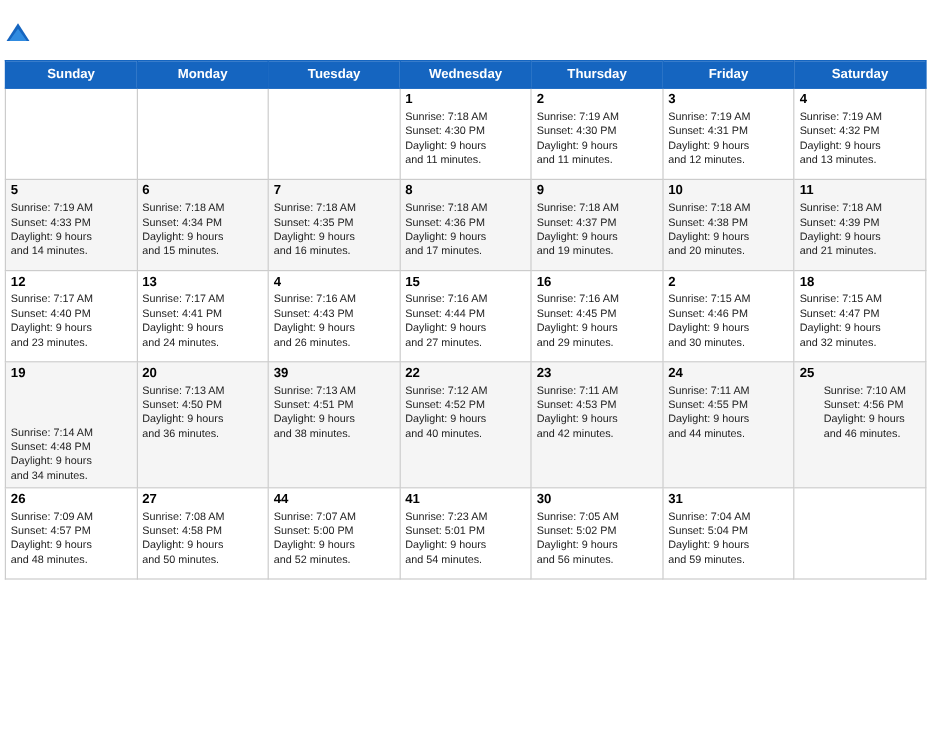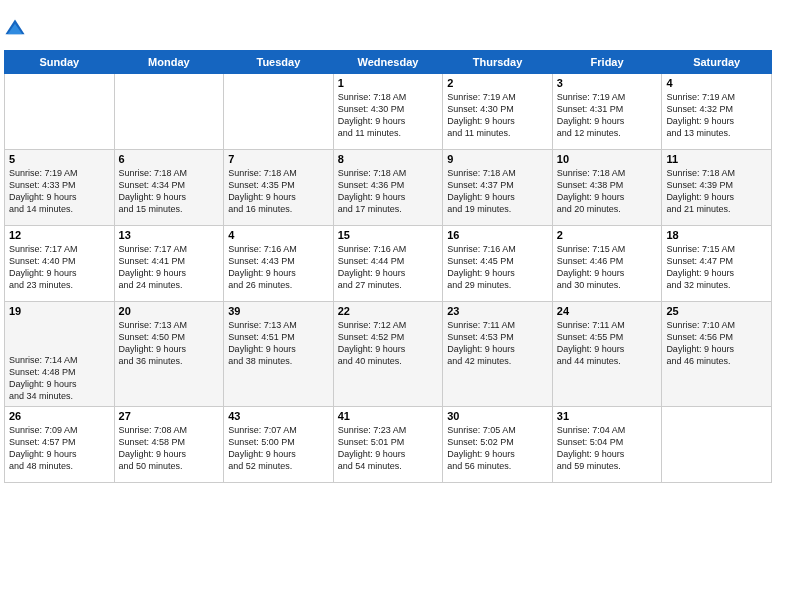--- a/index.html
+++ b/index.html
@@ -298,21 +298,21 @@
           </td>
           <td>
             <span class="day-num">24</span>
             <div class="day-info" style="white-space: pre-line;">Sunrise: 7:11 AM
 Sunset: 4:55 PM
 Daylight: 9 hours
 and 44 minutes.</div>
           </td>
           <td>
             <span class="day-num">25</span>
-            <div class="day-info" style="white-space: pre-line;">Sunrise: 7:10 AM
+            <div class="day-info" style="white-space: pre-line; margin-left: 20px;">Sunrise: 7:10 AM
 Sunset: 4:56 PM
 Daylight: 9 hours
 and 46 minutes.</div>
           </td>
         </tr>
         <tr>
           <td>
             <span class="day-num">26</span>
             <div class="day-info" style="white-space: pre-line;">Sunrise: 7:09 AM
 Sunset: 4:57 PM
@@ -320,21 +320,21 @@
 and 48 minutes.</div>
           </td>
           <td>
             <span class="day-num">27</span>
             <div class="day-info" style="white-space: pre-line;">Sunrise: 7:08 AM
 Sunset: 4:58 PM
 Daylight: 9 hours
 and 50 minutes.</div>
           </td>
           <td>
-            <span class="day-num">43</span>
+            <span class="day-num">44</span>
             <div class="day-info" style="white-space: pre-line;">Sunrise: 7:07 AM
 Sunset: 5:00 PM
 Daylight: 9 hours
 and 52 minutes.</div>
           </td>
           <td>
             <span class="day-num">41</span>
             <div class="day-info" style="white-space: pre-line;">Sunrise: 7:23 AM
 Sunset: 5:01 PM
 Daylight: 9 hours

